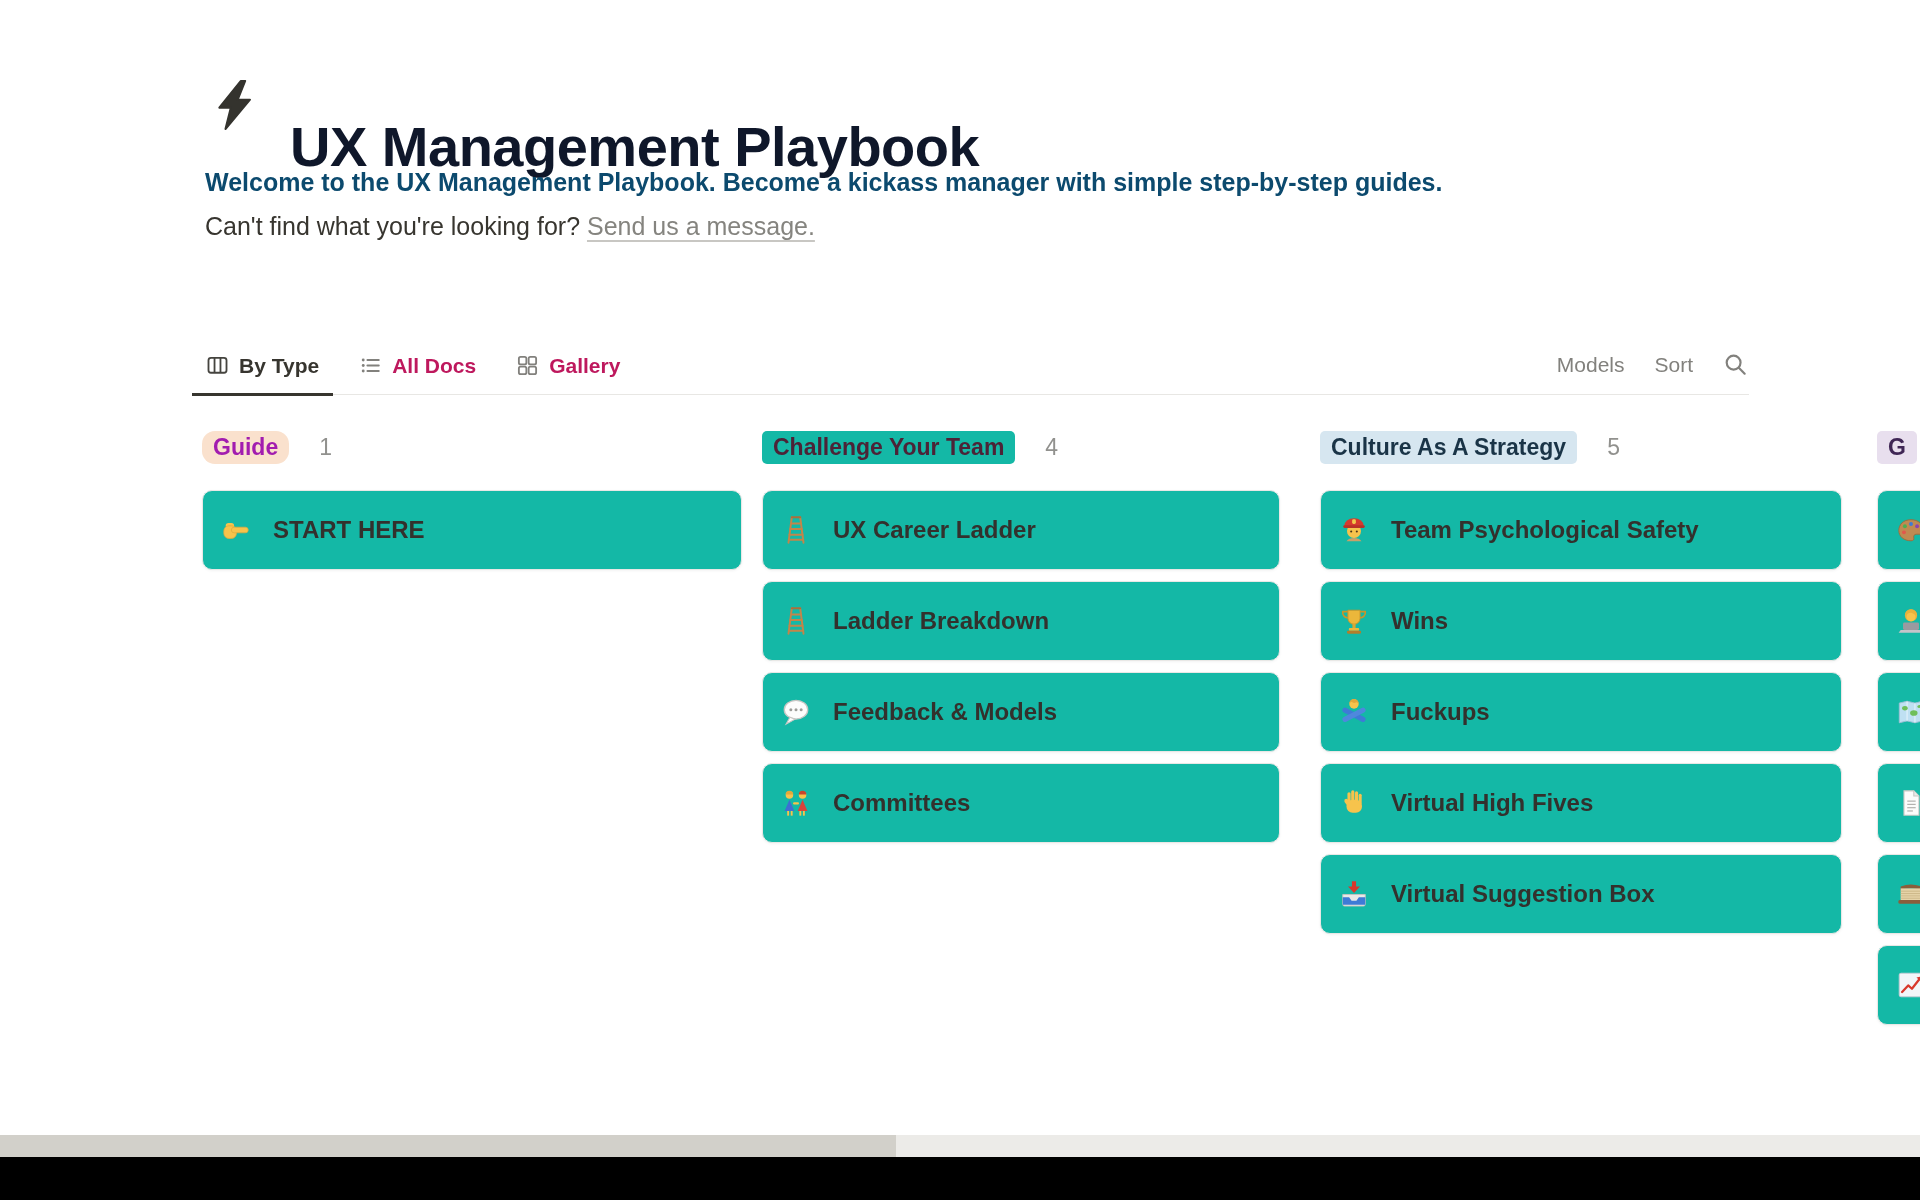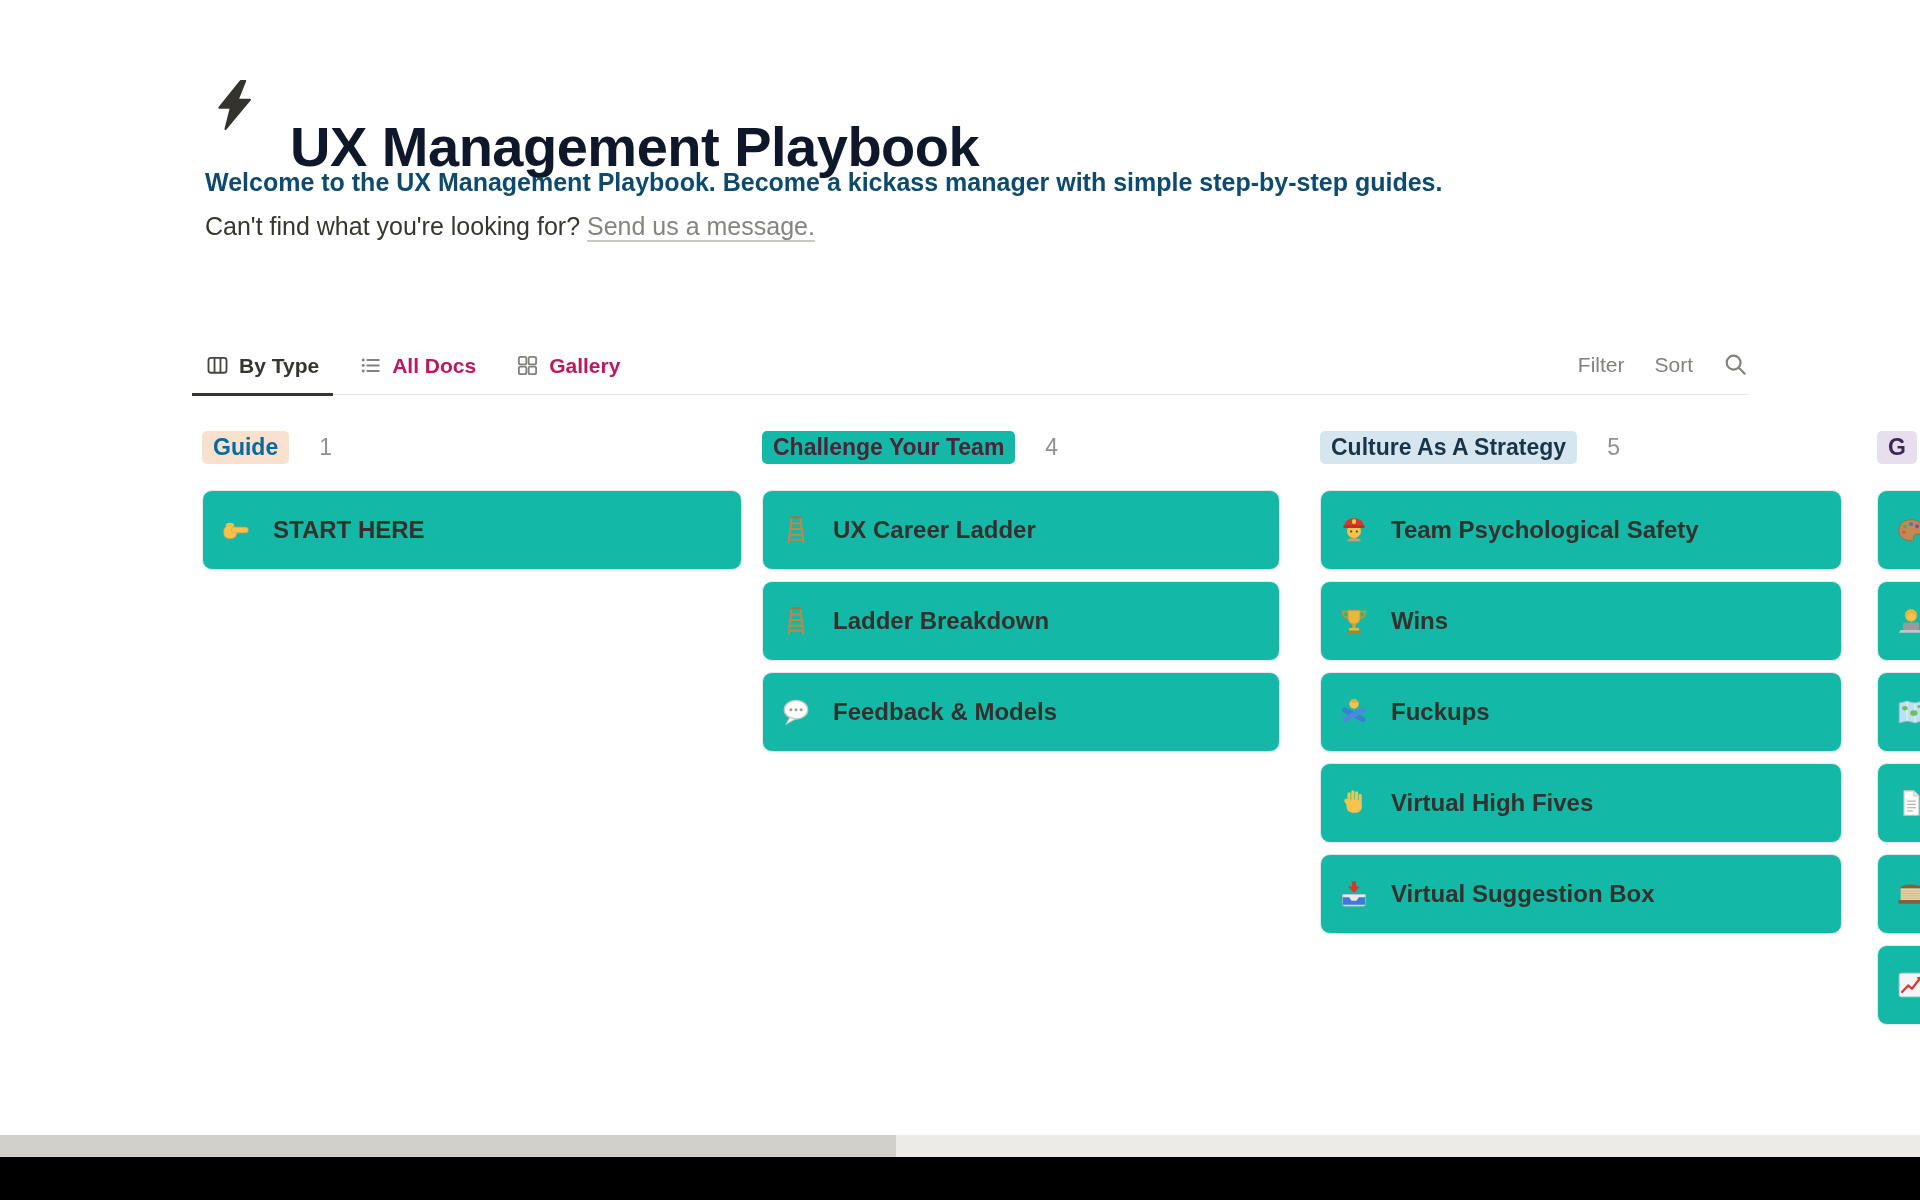--- a/index.html
+++ b/index.html
@@ -99,34 +99,34 @@
             <rect x="3" y="3" width="7.8" height="7.8" rx="1.8"></rect>
             <rect x="13.2" y="3" width="7.8" height="7.8" rx="1.8"></rect>
             <rect x="3" y="13.2" width="7.8" height="7.8" rx="1.8"></rect>
             <rect x="13.2" y="13.2" width="7.8" height="7.8" rx="1.8"></rect>
           </svg>
         </span>
         <span>Gallery</span>
       </div>
     </div>
     <div class="bar-actions">
-      <span class="bar-action">Filter</span>
+      <span class="bar-action">Models</span>
       <span class="bar-action">Sort</span>
       <span class="search-btn">
         <svg width="26" height="26" viewBox="0 0 24 24" fill="none" stroke="#82817D" stroke-width="2" stroke-linecap="round">
           <circle cx="9.8" cy="9.8" r="6.4"></circle>
           <line x1="14.6" y1="14.6" x2="20" y2="20"></line>
         </svg>
       </span>
     </div>
   </div>
 
   <div class="column col-guide">
     <div class="col-header">
-      <span class="tag" style="background-color: rgb(250, 225, 205); color: #0369a1;">Guide</span>
+      <span class="tag" style="background-color: rgb(250, 225, 205); color: #a21caf; border-radius: 13px;">Guide</span>
       <span class="count">1</span>
     </div>
     <div class="card">
       <span class="emoji">
         <svg viewBox="0 0 32 32" width="30" height="30">
           <rect x="5" y="8.5" width="9" height="6" rx="3" fill="#F7C34C"></rect>
           <rect x="3" y="11.5" width="13.5" height="13.5" rx="5.5" fill="#F7C34C" stroke="#E0A93C" stroke-width="0.8"></rect>
           <rect x="11" y="13" width="18" height="6" rx="3" fill="#F7C34C" stroke="#E0A93C" stroke-width="0.8"></rect>
         </svg>
       </span>
@@ -171,20 +171,38 @@
       <span class="emoji">
         <svg viewBox="0 0 32 32" width="30" height="30">
           <ellipse cx="16" cy="13.5" rx="12.5" ry="10" fill="#FDFDFC" stroke="#C8C7C4" stroke-width="1.4"></ellipse>
           <path d="M9.5 21.5 L5.5 28.8 L15 23.6 Z" fill="#FDFDFC" stroke="#C8C7C4" stroke-width="1.2"></path>
           <circle cx="10.5" cy="13.5" r="1.6" fill="#9E9D99"></circle>
           <circle cx="16" cy="13.5" r="1.6" fill="#9E9D99"></circle>
           <circle cx="21.5" cy="13.5" r="1.6" fill="#9E9D99"></circle>
         </svg>
       </span>
       <span class="card-title">Feedback &amp; Models</span>
+    </div>
+    <div class="card">
+      <span class="emoji">
+        <svg viewBox="0 0 32 32" width="30" height="30">
+          <circle cx="9" cy="7.5" r="4" fill="#F7C34C"></circle>
+            <circle cx="23" cy="7.5" r="4" fill="#F7C34C"></circle>
+          <path d="M5 7 a4 4 0 0 1 8 0 Z" fill="#E2A83B"></path>
+          <path d="M19 7 a4 4 0 0 1 8 0 Z" fill="#C8452E"></path>
+          <path d="M9 12.5 L3.8 24.5 h10.4 Z" fill="#3E6ED3"></path>
+          <path d="M23 12.5 L17.8 24.5 h10.4 Z" fill="#D8433B"></path>
+          <rect x="12.8" y="15.2" width="6.4" height="2.4" rx="1.2" fill="#F7C34C"></rect>
+          <rect x="6.6" y="24.5" width="2" height="5" fill="#F7C34C"></rect>
+            <rect x="10.4" y="24.5" width="2" height="5" fill="#F7C34C"></rect>
+          <rect x="19.6" y="24.5" width="2" height="5" fill="#F7C34C"></rect>
+            <rect x="23.4" y="24.5" width="2" height="5" fill="#F7C34C"></rect>
+        </svg>
+      </span>
+      <span class="card-title">Committees</span>
     </div>
   </div>
 
   <div class="column col-culture">
     <div class="col-header">
       <span class="tag" style="background-color: rgb(214, 230, 240); color: rgb(26, 52, 71);">Culture As A Strategy</span>
       <span class="count">5</span>
     </div>
     <div class="card">
       <span class="emoji">

